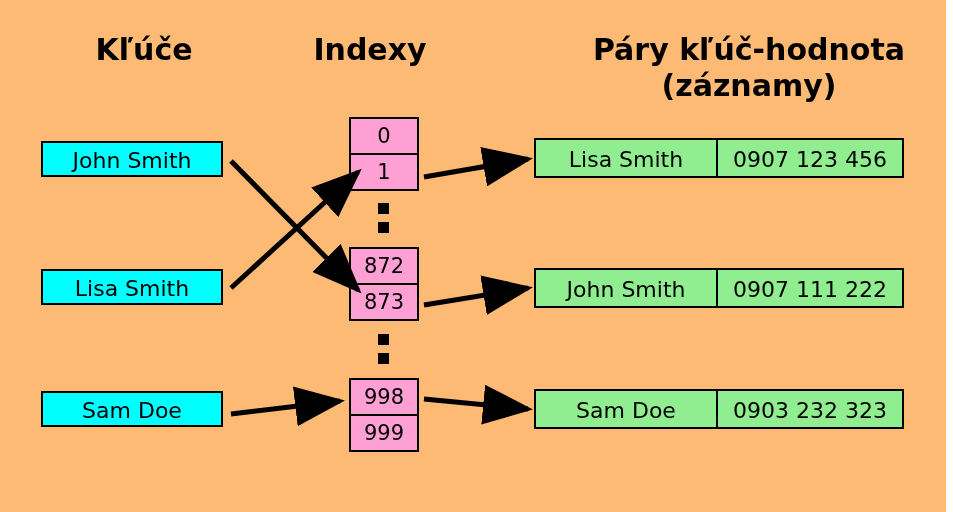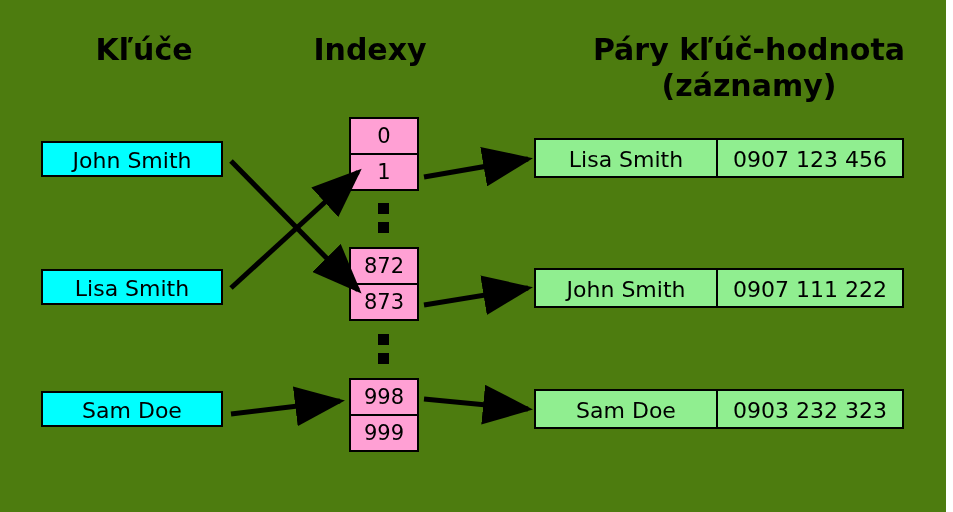--- a/index.html
+++ b/index.html
@@ -10,21 +10,21 @@
   body {
     width: 953px;
     height: 512px;
     overflow: hidden;
     font-family: "DejaVu Sans", "Liberation Sans", sans-serif;
   }
   #diagram-root {
     position: relative;
     width: 946px;
     height: 512px;
-    background: #4d7c0f;
+    background: #fdba74;
   }
   svg.diagram {
     display: block;
     width: 953px;
     height: 512px;
   }
   .col-heading {
     font-family: "DejaVu Sans", "Liberation Sans", sans-serif;
     font-weight: bold;
     font-size: 30px;

